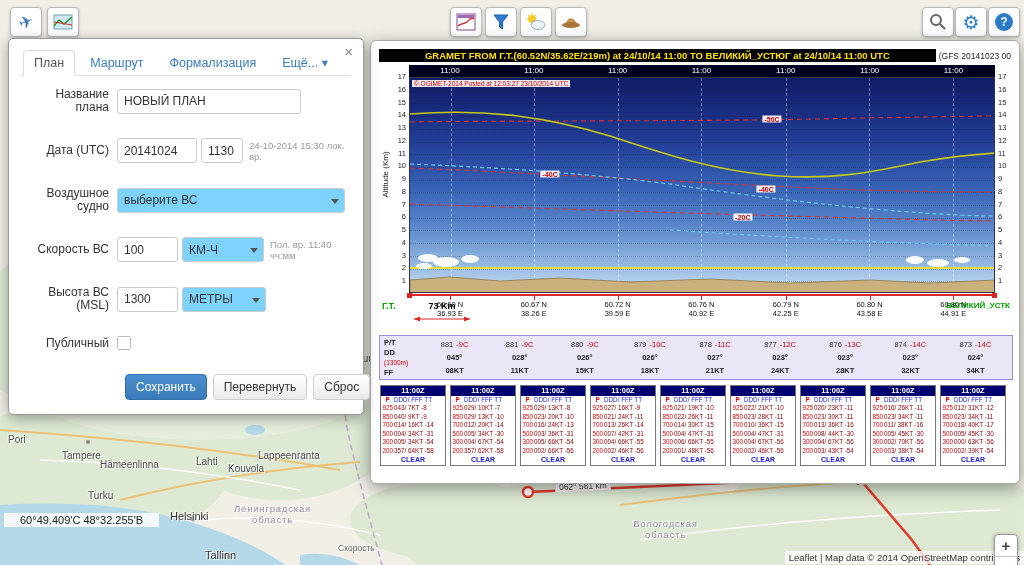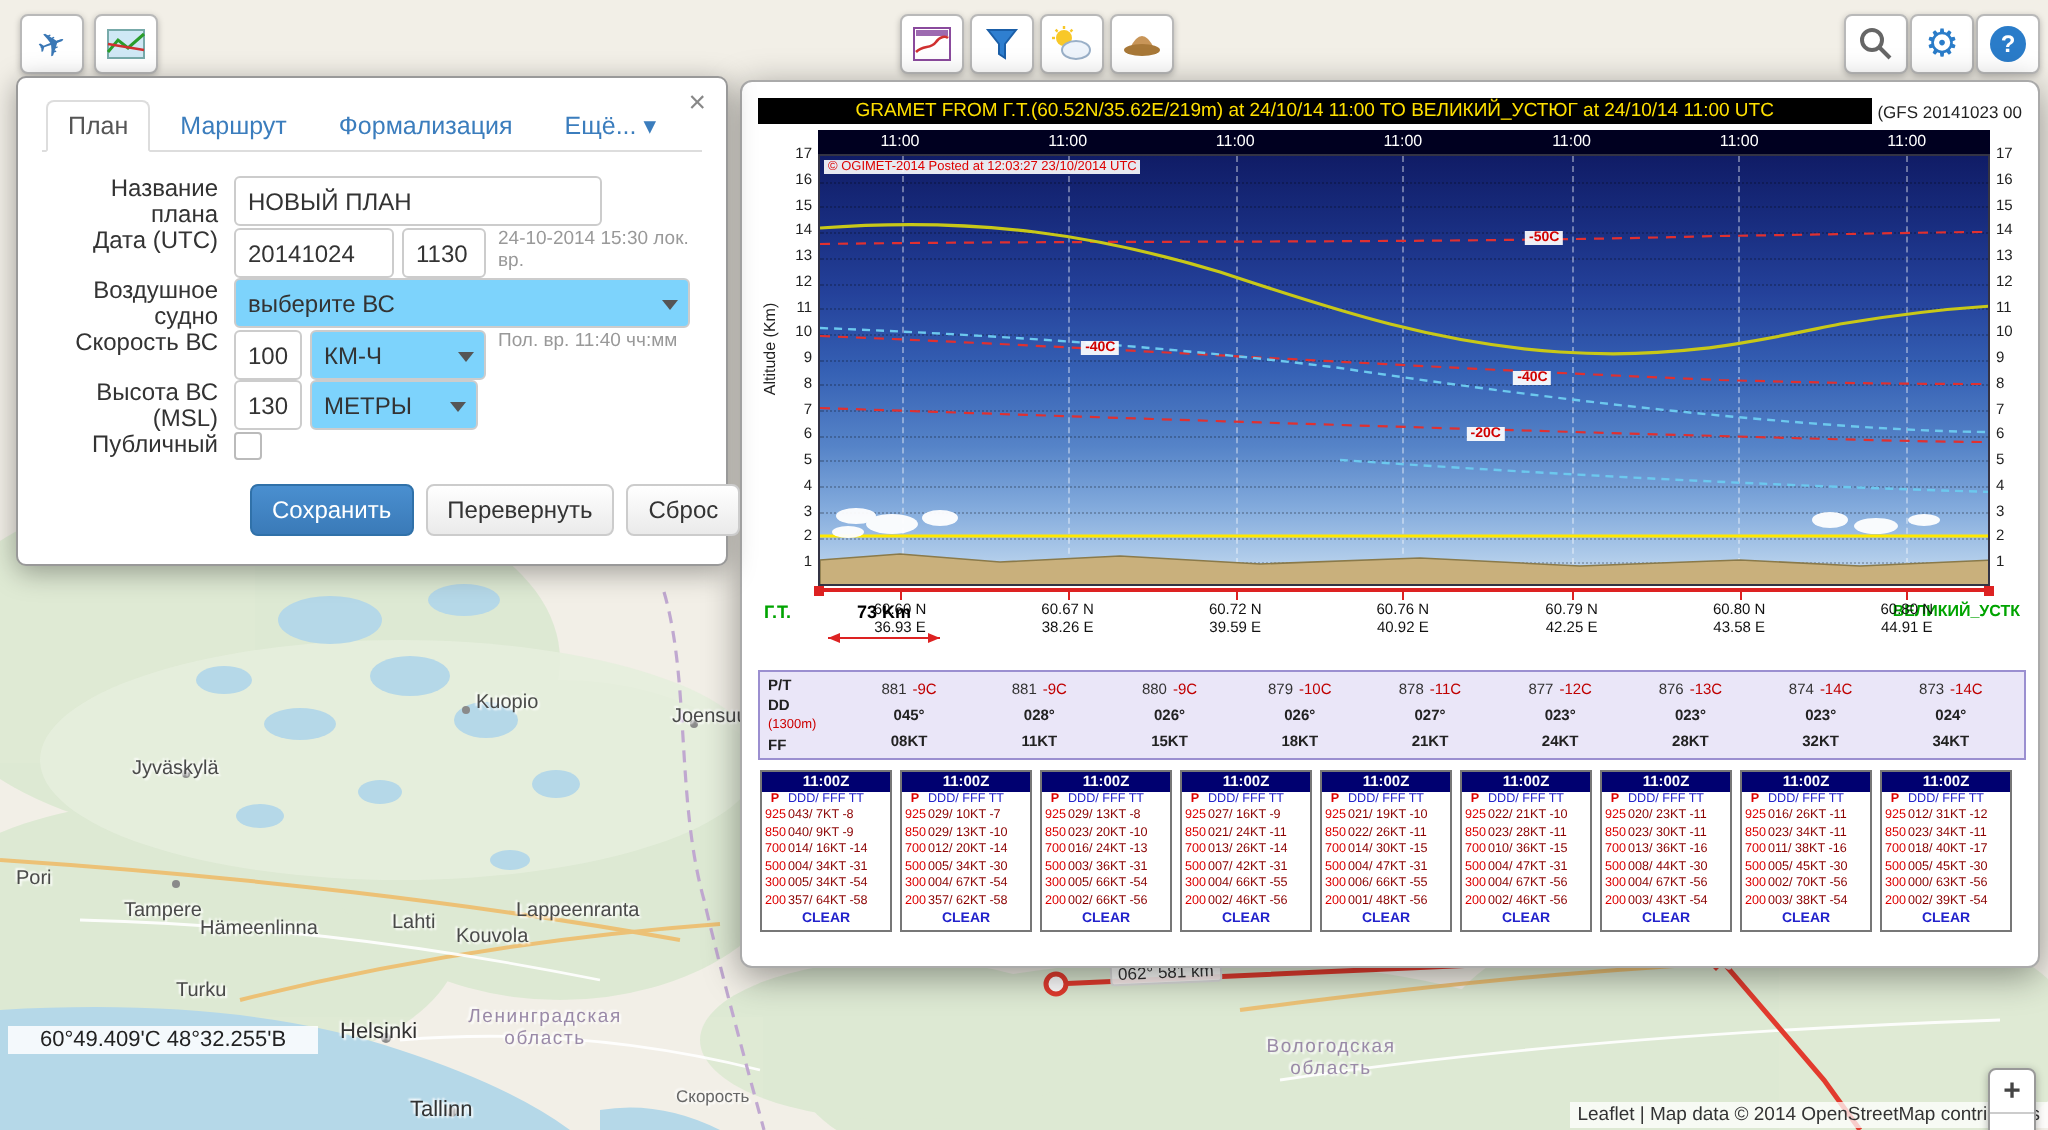--- a/index.html
+++ b/index.html
@@ -23,37 +23,37 @@
 .plane-glyph{font-size:17px;color:#3a77b5;display:inline-block;transform:rotate(-20deg)}
 .gear-glyph{font-size:19px;color:#2a7cc9;line-height:19px}
 .help-circle{width:18px;height:18px;border-radius:50%;background:#2a7cc9;color:#fff;font-weight:bold;font-size:12px;text-align:center;line-height:18px}
 
 .plan-panel{position:absolute;left:8px;top:38px;width:356px;z-index:20;background:#fff;border:1px solid #999;border-radius:5px;box-shadow:0 3px 14px rgba(0,0,0,.35);padding:10px 12px 14px}
 .close{position:absolute;right:10px;top:4px;font-size:15px;color:#888;cursor:pointer}
 .tabs{display:flex;align-items:flex-end;border-bottom:1px solid #ddd;gap:4px;padding:0 2px}
 .tab{font-size:12.5px;color:#3b7dbd;padding:5px 10px;cursor:pointer;border:1px solid transparent;margin-bottom:-1px;white-space:nowrap}
 .tab.active{color:#555;background:#fff;border:1px solid #ddd;border-bottom:1px solid #fff;border-radius:4px 4px 0 0}
 .form{margin-top:12px}
-.frow{display:flex;margin-bottom:0}
+.frow{display:flex;align-items:center;margin-bottom:24px}
 .lbl{width:96px;text-align:right;padding-right:8px;font-size:12px;color:#333;line-height:13px;flex:none}
 .inp{height:25px;border:1px solid #ccc;border-radius:3px;padding:0 6px;font-size:12px;color:#333;font-family:inherit;background:#fff}
-.w228{width:184px}.w80{width:80px}.w42{width:42px}.w58{width:34px}
+.w228{width:184px}.w80{width:80px}.w42{width:42px}.w58{width:61px}
 .fsel{height:25px;border:1px solid #ccc;border-radius:3px;padding:0 18px 0 6px;font-size:12px;color:#333;position:relative;display:flex;align-items:center;background:#7dd3fc;cursor:pointer;white-space:nowrap}
 .sw228{width:228px}.sw70{width:88px}.sw84{width:84px}
 .caret{position:absolute;right:5px;top:10px;border-left:4px solid transparent;border-right:4px solid transparent;border-top:5px solid #555}
 .gap4{margin-left:4px}
 .note{font-size:9.5px;color:#999;margin-left:6px;line-height:11px}
 .cb{width:14px;height:14px;border:1px solid #bbb;border-radius:2px;background:#fff;cursor:pointer}
 .btnrow{margin-left:104px;margin-top:12px;display:flex;gap:6px}
 .btn{font-size:12px;padding:5px 10px;border-radius:4px;border:1px solid #ccc;background:linear-gradient(#fff,#eaeaea);color:#333;cursor:pointer;font-family:inherit}
 .btn.primary{background:linear-gradient(#4a8fd0,#3a7ab8);border-color:#3071a9;color:#fff}
 
 .gramet-popup{position:absolute;left:370px;top:40px;width:650px;height:444px;z-index:15;background:#fff;border:1px solid #aaa;border-radius:6px;box-shadow:0 4px 18px rgba(0,0,0,.4);padding:8px}
 .gtitle-row{display:flex;align-items:center;margin-bottom:3px}
-.gtitle{flex:1;background:#000;color:#ffe000;font-size:9.5px;font-weight:normal;text-align:center;padding:1px 2px;white-space:nowrap;overflow:hidden}
+.gtitle{flex:1;background:#000;color:#ffe000;font-size:9.5px;font-weight:bold;text-align:center;padding:1px 2px;white-space:nowrap;overflow:hidden}
 .gtitle-suffix{font-size:8.5px;color:#222;padding-left:3px;white-space:nowrap}
 .gchart-row{display:flex}
 .gaxis-l{width:30px;position:relative;flex:none}
 .gaxis-r{width:18px;position:relative;flex:none}
 .alt-label{position:absolute;left:-17px;top:105px;transform:rotate(-90deg);font-size:8px;color:#222;white-space:nowrap}
 .ytick{position:absolute;font-size:7.5px;color:#222;line-height:8px}
 .gaxis-l .ytick{right:3px}
 .gaxis-r .ytick{left:3px}
 .gmain{width:586px;flex:none}
 .gtimes{position:relative;height:12px;background:#000020}

